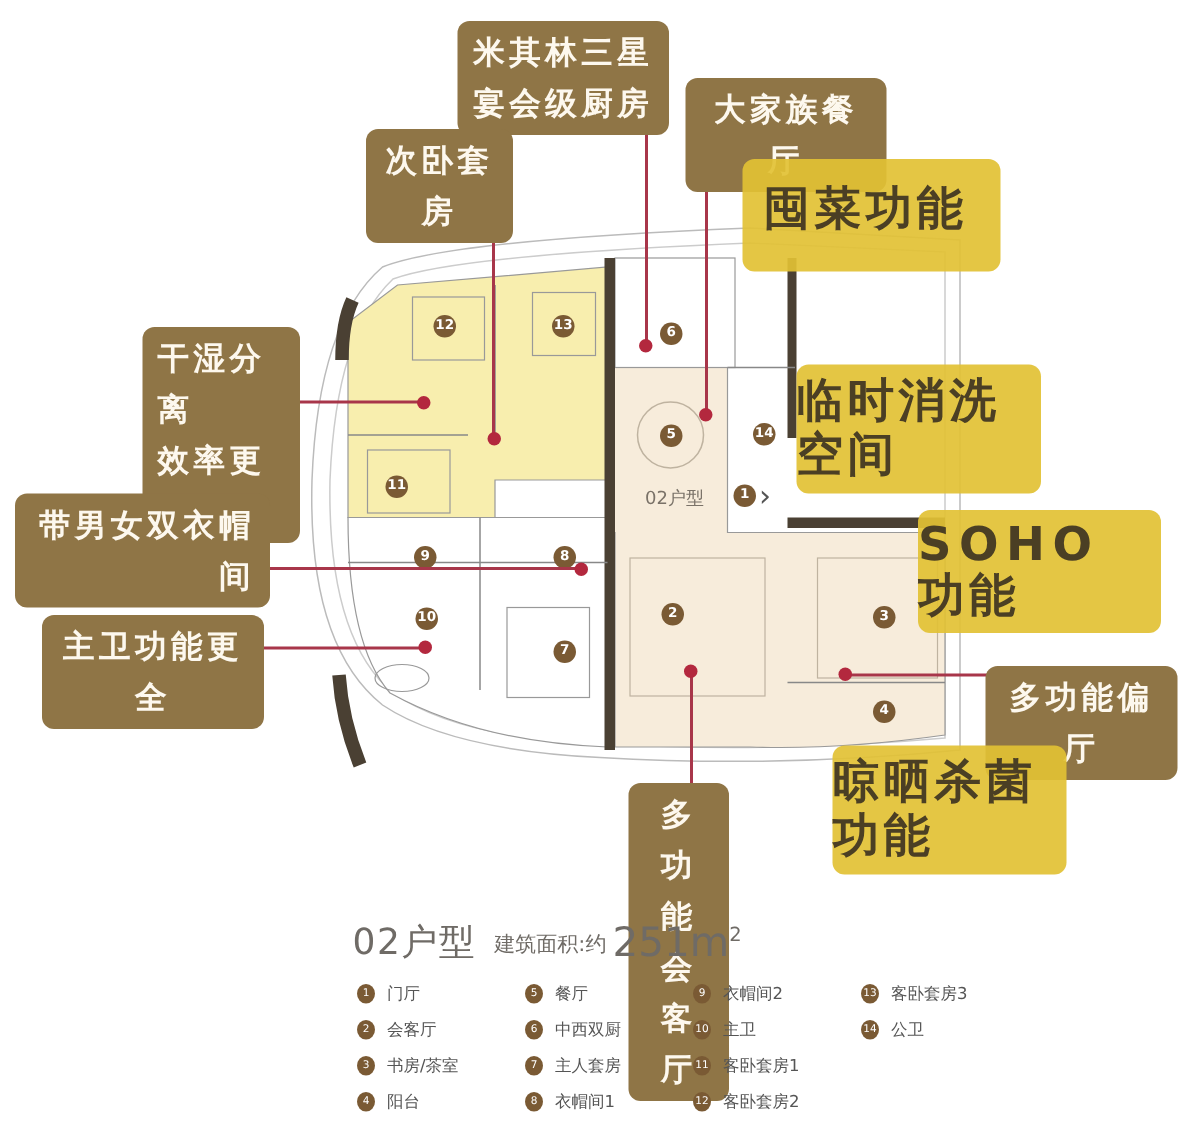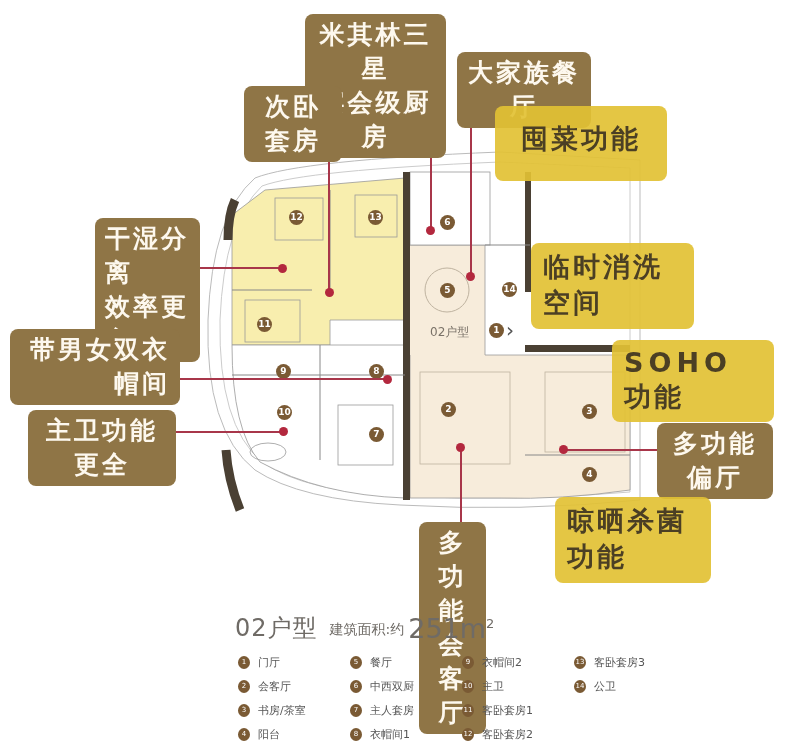--- a/index.html
+++ b/index.html
@@ -1,19 +1,19 @@
 <!DOCTYPE html>
 <html><head>
 <meta charset="utf-8">
 <style>
   * { box-sizing: border-box; margin: 0; padding: 0; }
   body { width: 799px; height: 756px; background: #ffffff; position: relative; overflow: hidden; font-family: "DejaVu Sans", sans-serif; }
   .plan { position: absolute; left: 0; top: 0; width: 799px; height: 600px; }
-  .tag-brown { position: absolute; background: #8f7546; color: #fdf8ee; border-radius: 8px; font-size: 25px; font-weight: bold; letter-spacing: 3px; line-height: 34px; text-align: center; padding: 4px 10px; }
-  .tag-yellow { position: absolute; background: rgba(226, 193, 52, 0.92); color: #4b3f24; border-radius: 8px; font-size: 27px; font-weight: bold; letter-spacing: 3px; line-height: 40px; padding: 6px 12px; }
+  .tag-brown { position: absolute; background: #8f7546; color: #fdf8ee; border-radius: 8px; font-size: 21px; font-weight: bold; letter-spacing: 3px; line-height: 34px; text-align: center; padding: 4px 10px; }
+  .tag-yellow { position: absolute; background: rgba(226, 193, 52, 0.92); color: #4b3f24; border-radius: 8px; font-size: 31px; font-weight: bold; letter-spacing: 3px; line-height: 40px; padding: 6px 0; }
   .leader { position: absolute; background: #a8364a; }
   .dot { position: absolute; width: 9px; height: 9px; border-radius: 50%; background: #b3283e; }
   .num { position: absolute; width: 15px; height: 15px; border-radius: 50%; background: #7a5a34; color: #fff; font-size: 9px; line-height: 15px; text-align: center; font-weight: bold; }
   .title-row { position: absolute; left: 235px; top: 612px; display: flex; align-items: flex-end; color: #6f6b66; }
   .title-main { font-size: 24px; letter-spacing: 1px; }
   .title-sub { font-size: 14px; margin: 0 4px 5px 12px; }
   .title-area { font-size: 27px; }
   .title-area sup { font-size: 13px; }
   .legend { position: absolute; left: 238px; top: 656px; display: grid; grid-template-columns: 112px 112px 112px 112px; row-gap: 11px; }
   .legend-item { display: flex; align-items: center; font-size: 11px; color: #555; height: 13px; }
@@ -108,21 +108,21 @@
 <div class="tag-brown" style="left:95px;top:218px;width:105px;text-align:left;">
   <div>干湿分离</div>
   <div>效率更高</div>
 </div>
 <div class="tag-brown" style="left:10px;top:329px;width:170px;text-align:right;">
   <div>带男女双衣帽间</div>
 </div>
 <div class="tag-brown" style="left:28px;top:410px;width:148px;">
   <div>主卫功能更全</div>
 </div>
-<div class="tag-brown" style="left:657px;top:423px;width:116px;">
+<div class="tag-brown" style="left:657px;top:444px;width:128px;">
   <div>多功能偏厅</div>
 </div>
 <div class="tag-brown" style="left:419px;top:522px;width:67px;">
   <div>多功能</div>
   <div>会客厅</div>
 </div>
 
 <div class="tag-yellow" style="left:495px;top:106px;width:172px;height:75px;">
   <div style="padding:7px 0 0 14px;">囤菜功能</div>
 </div>

